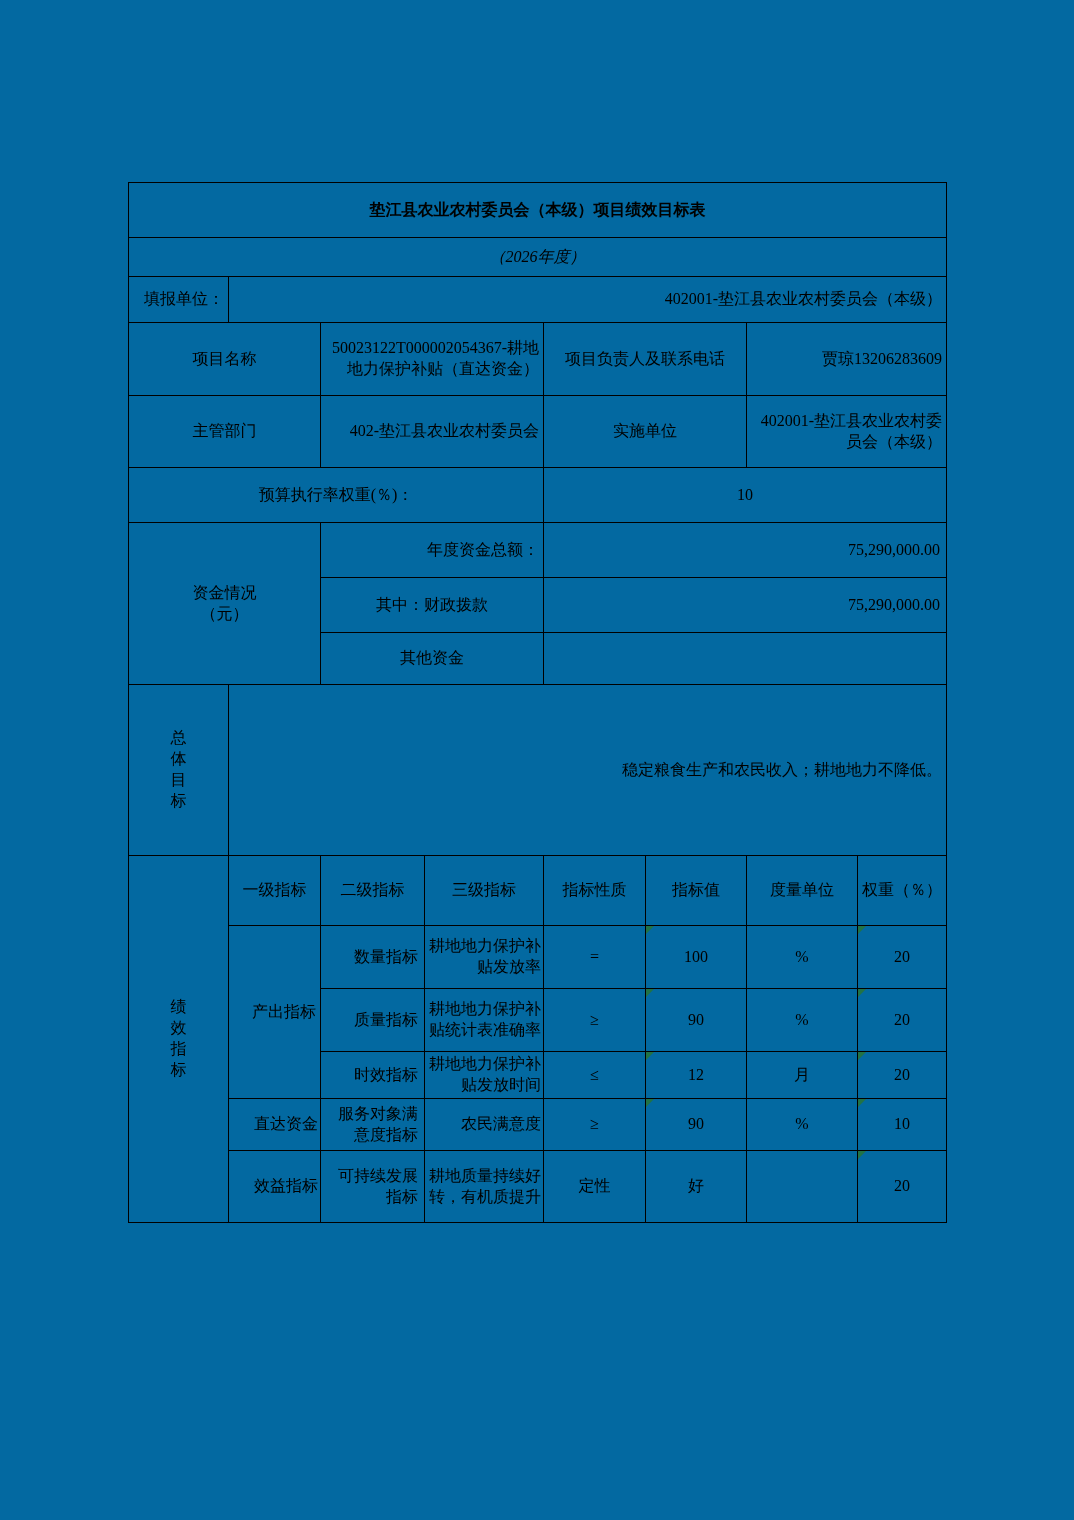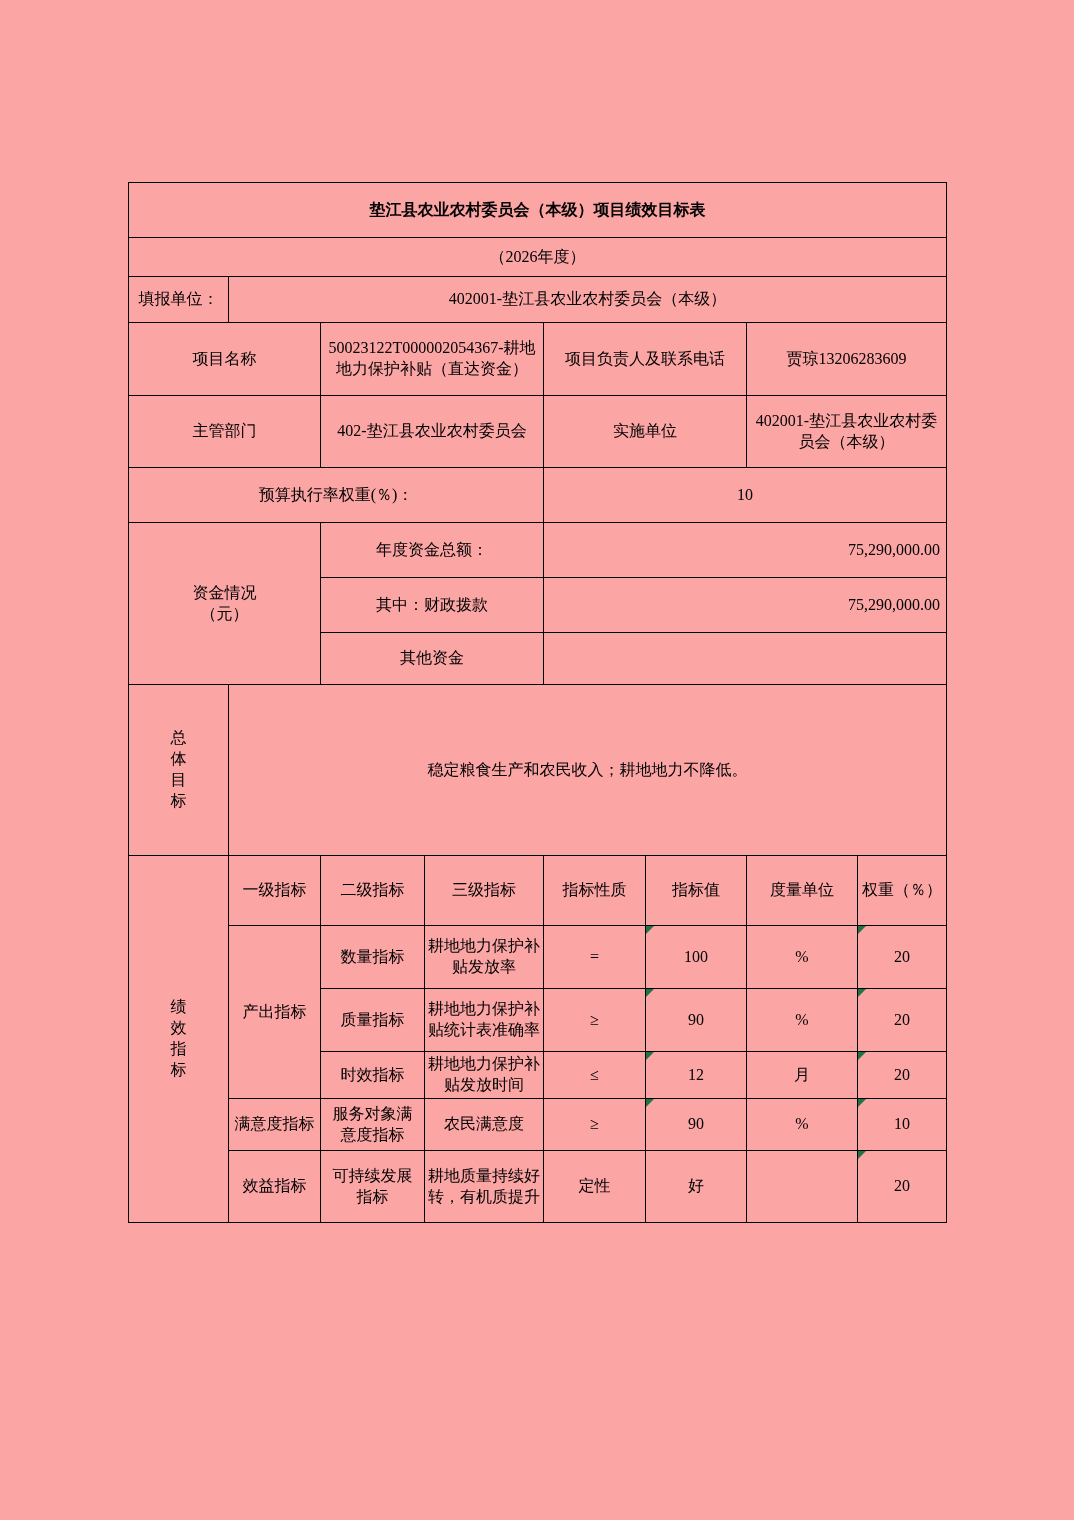--- a/index.html
+++ b/index.html
@@ -1,41 +1,41 @@
 <!DOCTYPE html>
 <html><head>
 <meta charset="utf-8">
 <style>
   html,body { margin:0; padding:0; background:#ffffff; }
   .page {
     position:relative;
     width:1074px; height:1520px;
-    background:#fca5a5;
+    background:#0369a1;
     font-family:"Liberation Serif","DejaVu Serif",serif;
     color:#000;
   }
   table.doc {
     position:absolute; left:128px; top:182px;
     width:818px;
     border-collapse:collapse;
     table-layout:fixed;
   }
   table.doc td {
     border:1px solid #000;
     font-size:16px;
     line-height:1.3;
     vertical-align:middle;
     padding:1px 4px;
     position:relative;
     overflow:hidden;
   }
   td.title   { font-size:21px; font-weight:bold; text-align:center; }
-  td.subtitle{ font-size:18px; text-align:center; }
+  td.subtitle{ font-size:18px; text-align:center;font-style:italic; }
   .c { text-align:center;margin-left:34px; }
-  .l { text-align:center; }
+  .l { text-align:right; }
   .r { text-align:right; padding-right:6px !important; }
   .pre { white-space:pre-line; }
   .ba { word-break:break-all; }
   .tight { padding:1px 2px !important; }
   .vlabel { line-height:1.45; }
   .flag {
     position:absolute; top:0; left:0;
     width:0; height:0;
     border-top:8px solid #217346;
     border-right:8px solid transparent;
@@ -151,21 +151,21 @@
     <tr style="height:47px">
       <td class="l" style="padding:1px 6px;margin-left:8px;">时效指标</td>
       <td class="l tight ba">耕地地力保护补贴发放时间</td>
       <td class="c">≤</td>
       <td class="c">12<span class="flag"></span></td>
       <td class="c">月</td>
       <td class="c">20<span class="flag"></span></td>
     </tr>
 
     <tr style="height:52px">
-      <td class="l tight">满意度指标</td>
+      <td class="l tight">直达资金</td>
       <td class="l" style="padding:1px 6px;margin-left:39px;">服务对象满意度指标</td>
       <td class="l tight ba">农民满意度</td>
       <td class="c">≥</td>
       <td class="c">90<span class="flag"></span></td>
       <td class="c">%</td>
       <td class="c">10<span class="flag"></span></td>
     </tr>
 
     <tr style="height:72px">
       <td class="l tight">效益指标</td>

